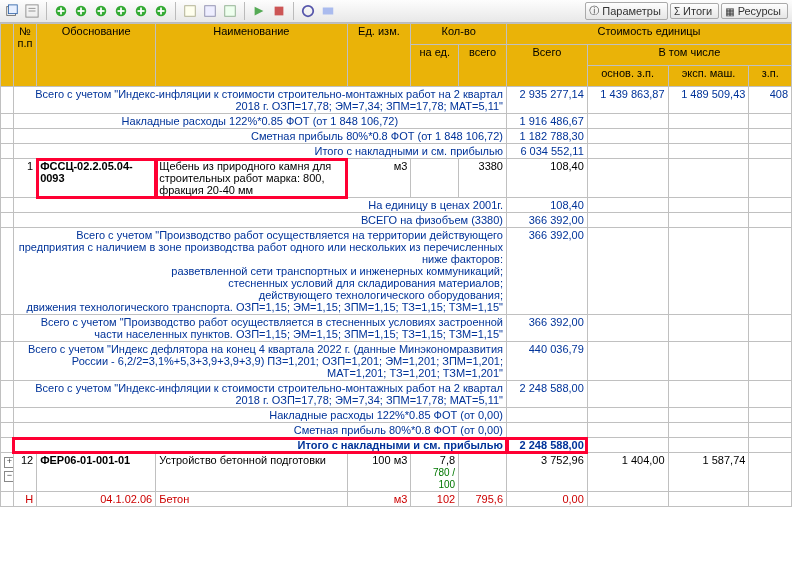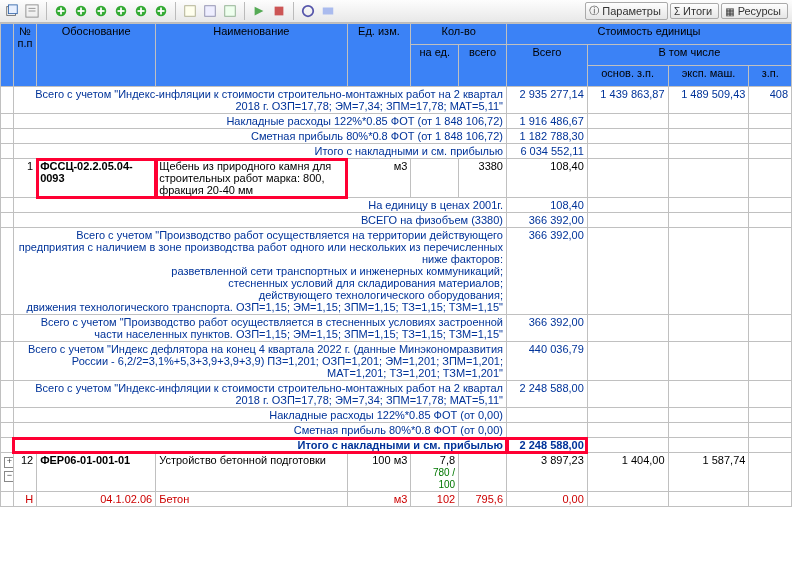--- a/index.html
+++ b/index.html
@@ -42,21 +42,21 @@
     table-layout: fixed;
   }
   table.grid th, table.grid td {
     border: 1px solid #c0c0c0;
     padding: 1px 3px;
     vertical-align: top;
     overflow: hidden;
     white-space: normal;
   }
   table.grid th {
-    background: #3b82f6;
+    background: #eab308;
     font-weight: normal;
     text-align: center;
     white-space: normal;
   }
   .r { text-align: right; }
   .c { text-align: right; }
   .blue { color:#003399; }
   .bold { font-weight: bold; margin-left: 36px; }
   .red-hi {
     outline: 3px solid #ff0033;
@@ -226,21 +226,21 @@
       <tr>
         <td class="tree-cell"></td>
         <td colspan="6" class="r blue" style="white-space: pre-line;">Всего с учетом "Индекс-инфляции к стоимости строительно-монтажных работ на 2 квартал 2018 г. ОЗП=17,78; ЭМ=7,34; ЗПМ=17,78; МАТ=5,11"</td>
         <td class="r blue">2 935 277,14</td>
         <td class="r blue">1 439 863,87</td>
         <td class="r blue">1 489 509,43</td>
         <td class="r blue">408</td>
       </tr>
       <tr>
         <td class="tree-cell"></td>
-        <td colspan="6" class="r blue" style="white-space: pre-line;">Накладные расходы 122%*0.85 ФОТ (от 1 848 106,72)</td>
+        <td colspan="6" class="r blue" style="white-space: pre-line; text-align: center;">Накладные расходы 122%*0.85 ФОТ (от 1 848 106,72)</td>
         <td class="r blue">1 916 486,67</td>
         <td class="r blue"></td>
         <td class="r blue"></td>
         <td class="r blue"></td>
       </tr>
       <tr>
         <td class="tree-cell"></td>
         <td colspan="6" class="r blue" style="white-space: pre-line; text-align: right;">Сметная прибыль 80%*0.8 ФОТ (от 1 848 106,72)</td>
         <td class="r blue">1 182 788,30</td>
         <td class="r blue"></td>
@@ -345,21 +345,21 @@
         <td class="r blue"></td>
       </tr>
       <tr>
         <td class="tree-cell"><span class="tree-square">+</span><span class="tree-square">−</span></td>
         <td class="r">12</td>
         <td class="bold">ФЕР06-01-001-01</td>
         <td>Устройство бетонной подготовки</td>
         <td class="c">100 м3</td>
         <td class="r">7,8<br><span class="mini">780 / 100</span></td>
         <td class="r"></td>
-        <td class="r">3 897,23</td>
+        <td class="r">3 752,96</td>
         <td class="r">1 404,00</td>
         <td class="r">1 587,74</td>
         <td class="r"></td>
       </tr>
       <tr class="red-text">
         <td class="tree-cell"></td>
         <td class="c">Н</td>
         <td class="r">04.1.02.06</td>
         <td>Бетон</td>
         <td class="c">м3</td>

